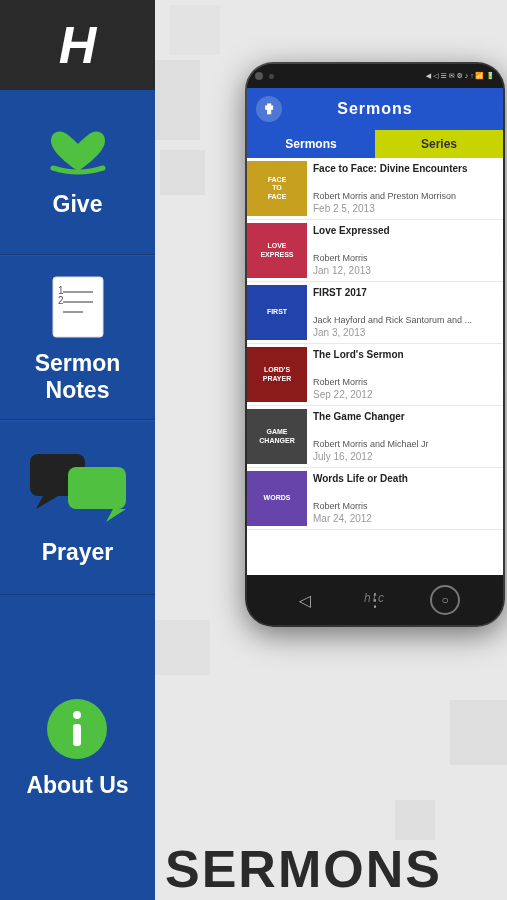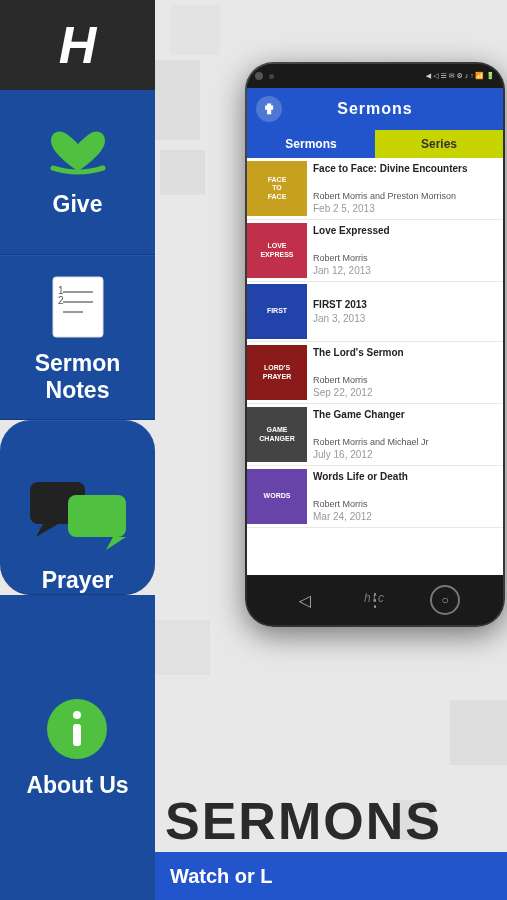--- a/index.html
+++ b/index.html
@@ -72,25 +72,24 @@
       width: 60px;
       height: 70px;
     }
 
     .sidebar-prayer {
       background: #1a4b9c;
       height: 175px;
       display: flex;
       flex-direction: column;
       align-items: center;
-      justify-content: flex-end;
+      justify-content: center;
       gap: 10px;
       border-bottom: 1px solid #1a3a7a;
       border-top: 1px solid #2255b0;
-      border-radius: 31px;
     }
 
     .prayer-icon {
       width: 100px;
       height: 80px;
     }
 
     .sidebar-about {
       background: #1a4b9c;
       flex: 1;
@@ -502,21 +501,22 @@
               <div class="sermon-title">Love Expressed</div>
               <div class="sermon-author">Robert Morris</div>
               <div class="sermon-date">Jan 12, 2013</div>
             </div>
           </div>
           <div class="sermon-item">
             <div class="sermon-thumb">
               <div class="thumb-placeholder" style="background: rgb(34, 68, 170); width: 60px; height: 55px; font-size: 7px; text-align: center; line-height: 1.2; padding: 4px 2px; white-space: pre-line;">FIRST</div>
             </div>
             <div class="sermon-info">
-              <div class="sermon-title">FIRST 2013</div>
+              <div class="sermon-title">FIRST 2017</div>
+              <div class="sermon-author">Jack Hayford and Rick Santorum and ...</div>
               <div class="sermon-date">Jan 3, 2013</div>
             </div>
           </div>
           <div class="sermon-item">
             <div class="sermon-thumb">
               <div class="thumb-placeholder" style="background: rgb(139, 26, 26); width: 60px; height: 55px; font-size: 7px; text-align: center; line-height: 1.2; padding: 4px 2px; white-space: pre-line;">LORD'S
 PRAYER</div>
             </div>
             <div class="sermon-info">
               <div class="sermon-title">The Lord's Sermon</div>
@@ -553,16 +553,13 @@
         <div class="home-btn">○</div>
         <span class="htc-label">htc</span>
       </div>
 
     </div>
   </div>
 </div>
 
 <div class="bottom-area">
   <div class="sermons-big-text">SERMONS</div>
-  <div class="watch-banner">
-    <span class="watch-text">Watch or L</span>
-  </div>
 </div>
 
 </body></html>

